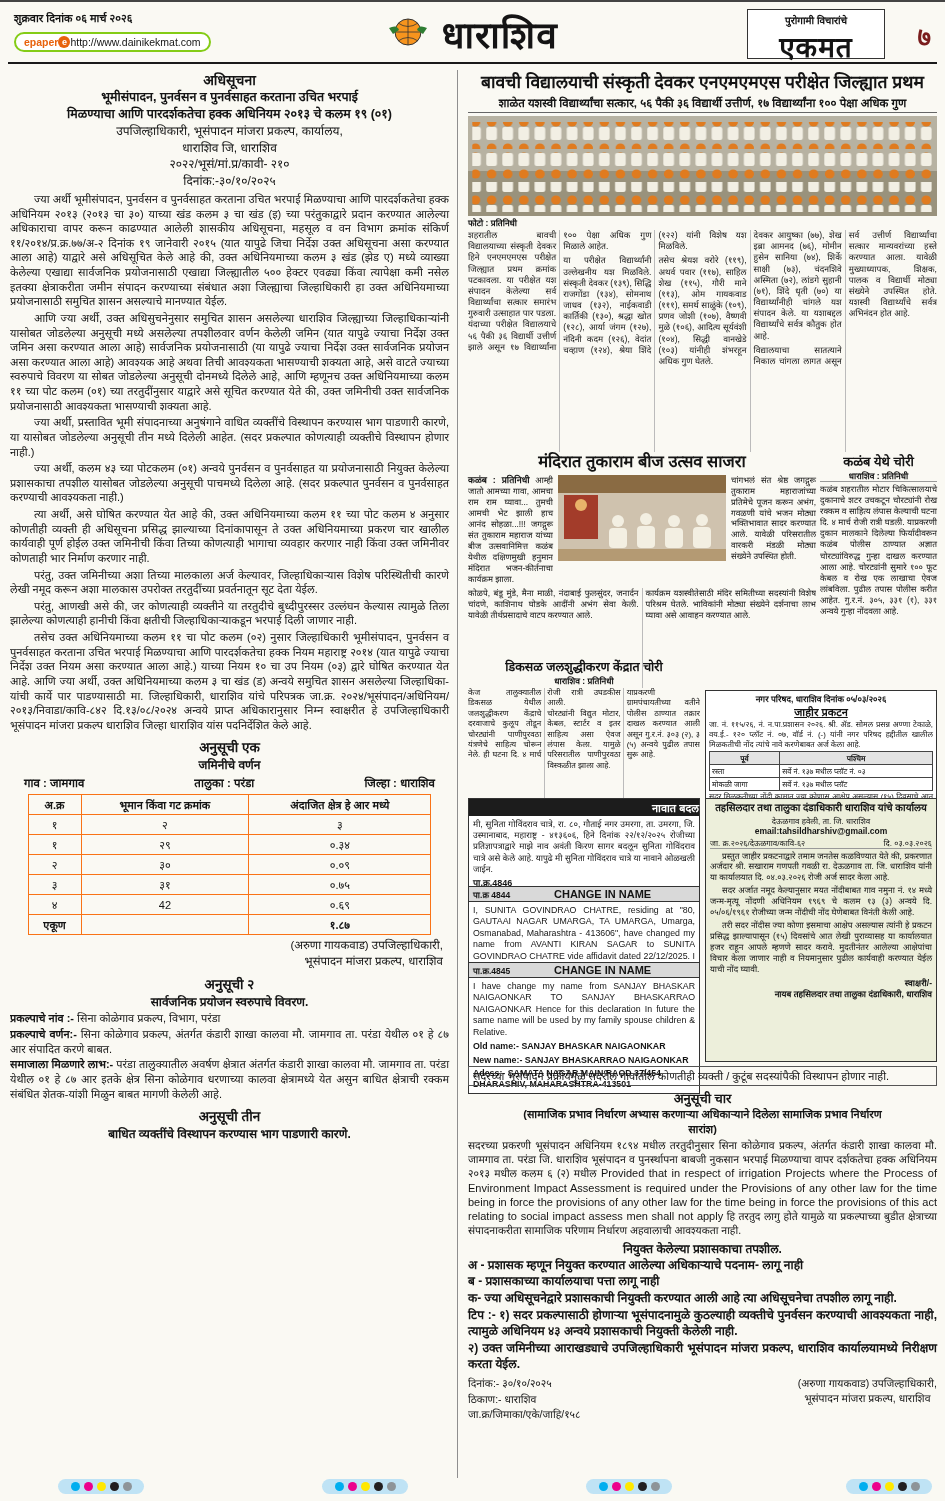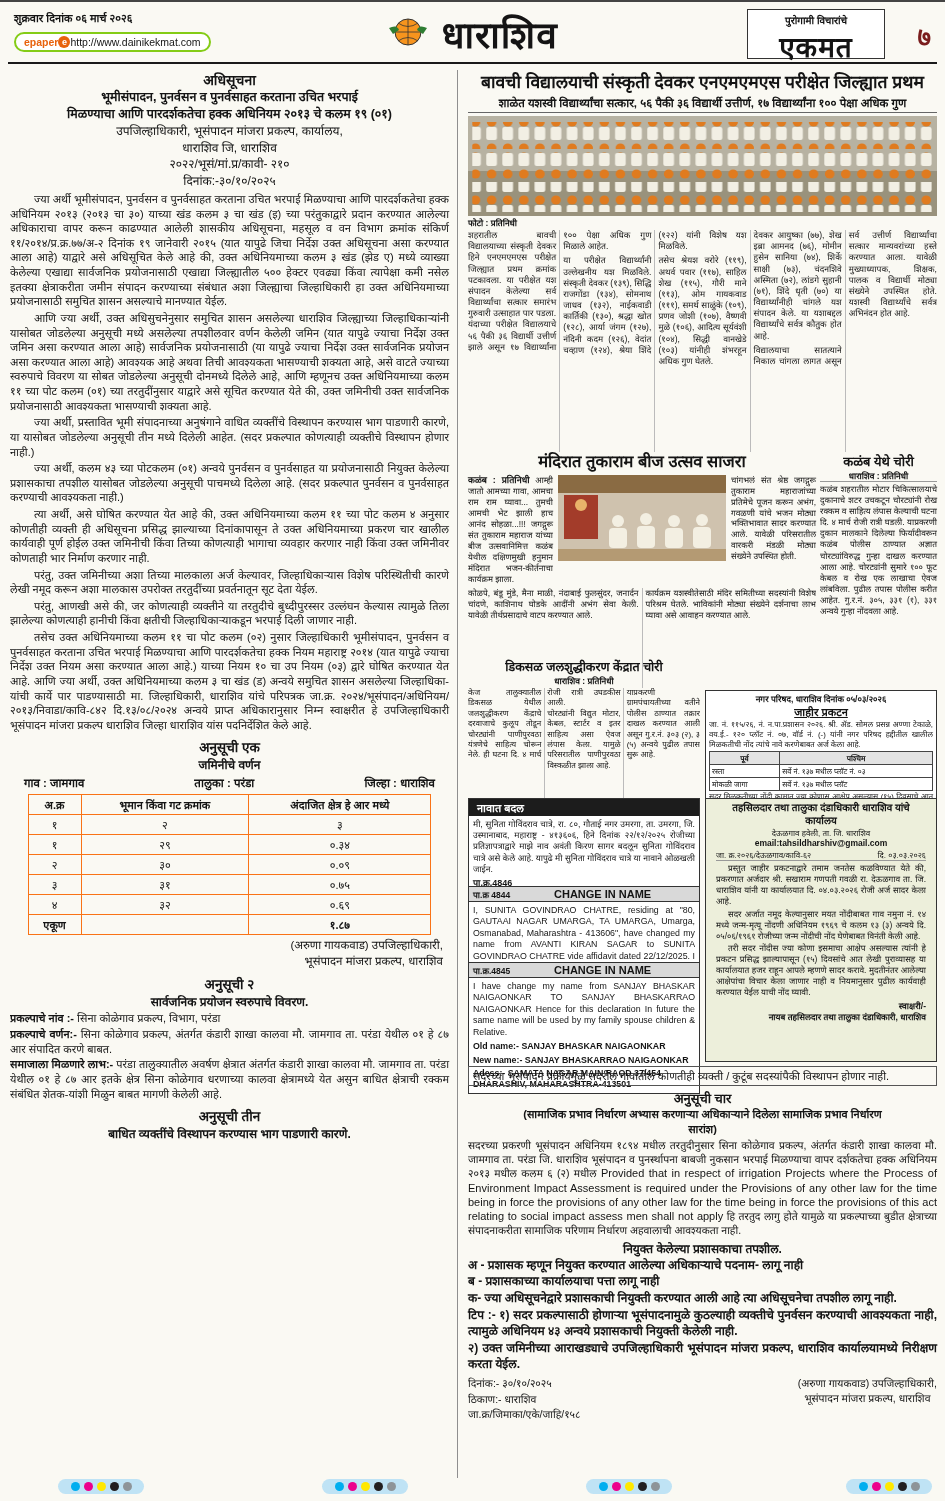--- a/index.html
+++ b/index.html
@@ -80,35 +80,35 @@
   .nagar-title { text-align:center; font-size:11px; font-weight:bold; text-decoration:underline; }
   .nagar-body { font-size:7.8px; line-height:1.28; text-align:justify; margin:1px 0; }
   table.nagar-tbl { width:100%; border-collapse:collapse; font-size:7.5px; margin:1px 0; }
   table.nagar-tbl td { border:1px solid #444; padding:1px 2px; }
   table.nagar-tbl tr:first-child td { font-weight:bold; background:#e3e3e3; text-align:center; }
   .nagar-note { font-size:7.6px; line-height:1.25; text-align:justify; }
   .nagar-sig { text-align:right; font-size:8px; font-weight:bold; line-height:1.25; }
   .nagar-ref { font-size:9px; font-weight:bold; margin-top:2px; }
 
   .notice46 { position:absolute; left:468px; top:796px; width:232px; border:1px solid #333; background:#fff; }
-  .bar-dark { background:#1c1c1c; color:#fff; text-align:left; font-weight:bold; font-size:11px; padding:1px 8px; }
+  .bar-dark { background:#1c1c1c; color:#fff; text-align:right; font-weight:bold; font-size:11px; padding:1px 0; }
   .notice46-body { font-size:8.6px; line-height:1.3; text-align:justify; padding:3px 4px 1px; }
   .notice-ref { font-size:9px; font-weight:bold; padding:0 4px 2px; }
 
   .change-box { position:absolute; left:468px; width:232px; border:1px solid #333; background:#fff; }
   .change44 { top:884px; }
   .change45 { top:960px; }
   .change-head { display:flex; align-items:center; background:#d9d9d9; border-bottom:1px solid #333; padding:1px 4px; }
   .change-ref { font-size:8.5px; font-weight:bold; }
   .change-title { flex:1; text-align:center; font-weight:bold; font-size:11px; }
   .change-body { font-size:8.8px; line-height:1.3; text-align:justify; padding:3px 4px; }
   .change-lines p { font-size:8.8px; font-weight:bold; line-height:1.3; padding:0 4px 2px; }
 
   .tahsil { position:absolute; left:705px; top:796px; width:232px; height:264px; border:1px solid #333;
-            background:#edefdb; padding:3px 10px; }
+            background:#edefdb; padding:3px 4px; }
   .tahsil-title { text-align:center; font-weight:bold; font-size:10px; line-height:1.25; }
   .tahsil-addr { text-align:center; font-size:8px; }
   .tahsil-email { text-align:center; font-size:8.5px; font-weight:bold; }
   .tahsil-ref { font-size:8px; display:flex; justify-content:space-between; border-bottom:1px solid #999; margin:1px 0 2px; }
   .tahsil-body p { font-size:8.4px; line-height:1.3; text-align:justify; text-indent:12px; margin-bottom:2px; }
   .tahsil-sig { text-align:right; font-size:8.5px; font-weight:bold; line-height:1.3; margin-top:3px; }
 
   .sched4 { position:absolute; left:468px; top:1064px; width:469px; }
   .displaced { border:1px solid #555; padding:2px 4px; font-size:11px; line-height:1.3; text-align:justify; }
   .s4-title { text-align:center; font-weight:bold; font-size:13px; margin-top:3px;font-family:Liberation Serif, serif; }
@@ -211,21 +211,21 @@
             <td>३०</td>
             <td>०.०९</td>
           </tr>
           <tr>
             <td>३</td>
             <td>३१</td>
             <td>०.७५</td>
           </tr>
           <tr>
             <td>४</td>
-            <td>३२</td>
+            <td>42</td>
             <td>०.६९</td>
           </tr>
           <tr>
             <td>एकूण</td>
             <td></td>
             <td>१.८७</td>
           </tr>
         </tbody>
     </table>
     <div class="sig-block">

